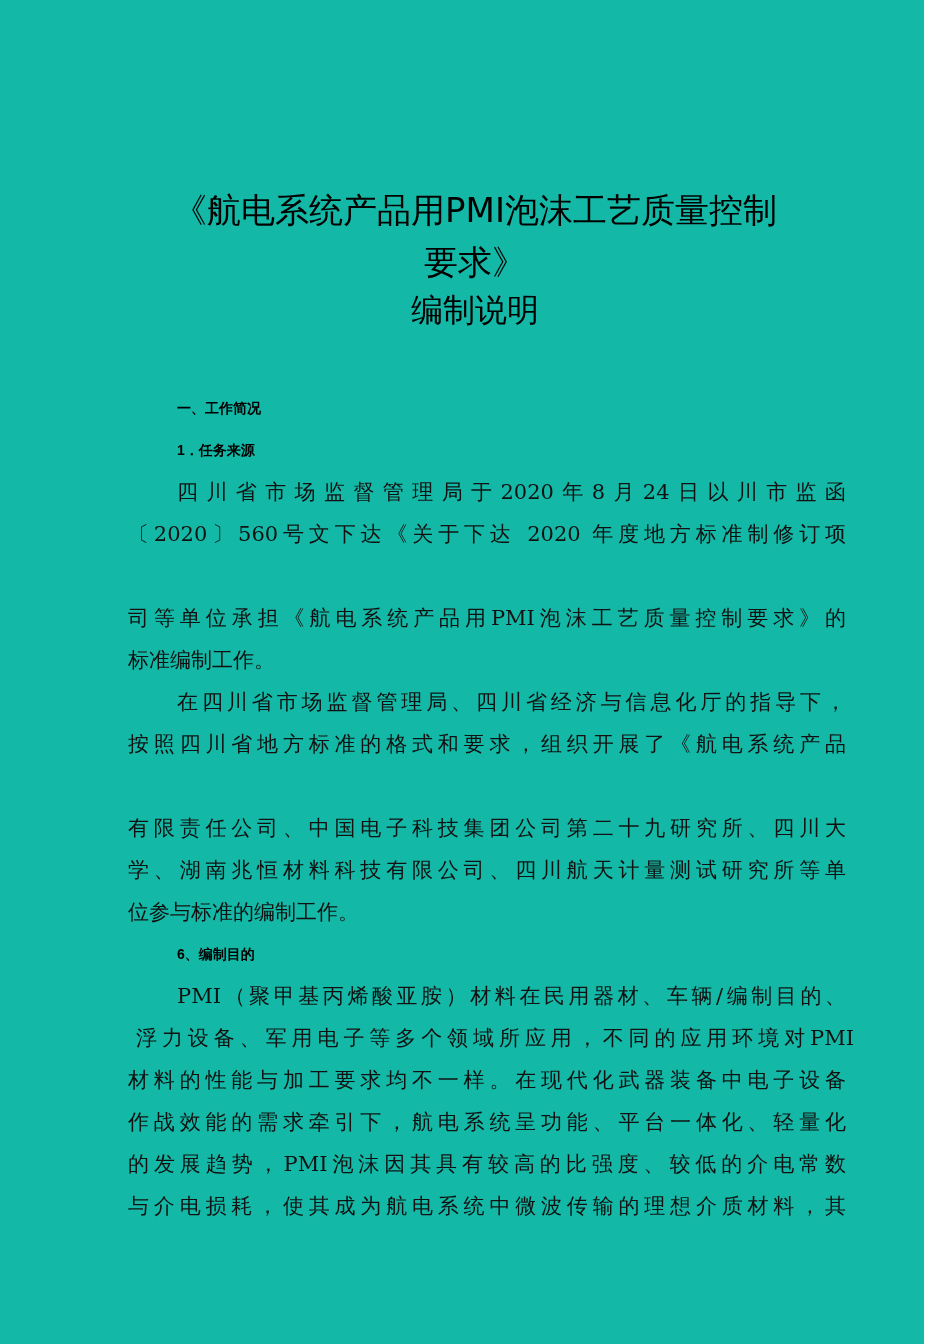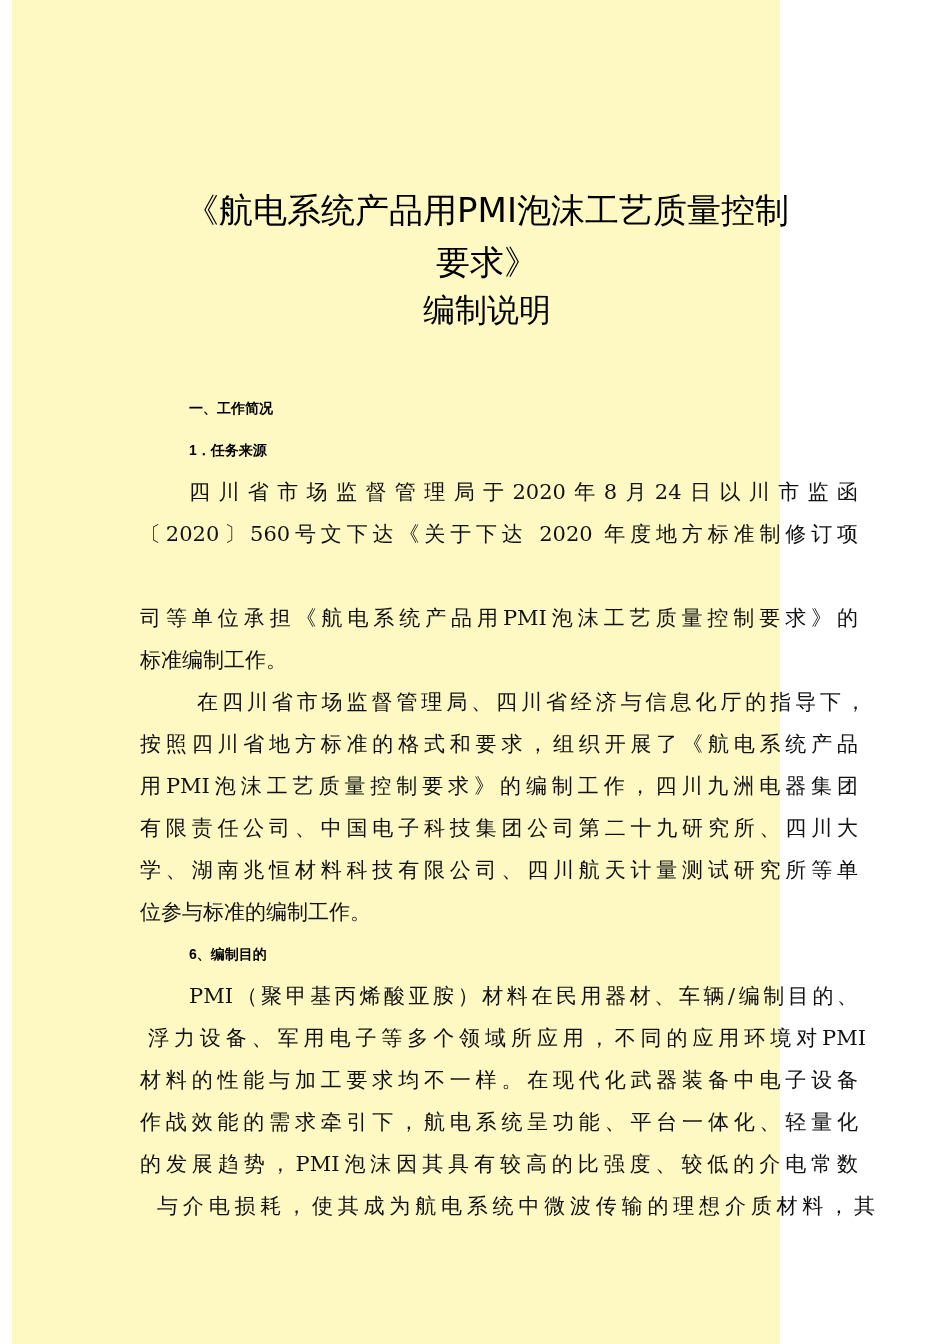--- a/index.html
+++ b/index.html
@@ -9,24 +9,24 @@
     }
     body {
       width: 950px;
       height: 1344px;
       position: relative;
       overflow: hidden;
       color: #000000;
     }
     .page {
       position: absolute;
-      left: 12px; top: 0;
-      width: 768px;
+      left: 0; top: 0;
+      width: 924px;
       height: 1344px;
-      background: #fef9c3;
+      background: #14b8a6;
     }
     .title {
       position: absolute;
       left: 0;
       width: 950px;
       text-align: center;
       font-family: "DejaVu Sans", sans-serif;
       font-size: 34px;
       line-height: 40px;
       color: #000;
@@ -77,29 +77,28 @@
   <div class="title t3">编制说明</div>
 
   <div class="heading" style="top:395px;">一、工作简况</div>
   <div class="heading" style="top:437px;">1．任务来源</div>
 
   <div class="line indent" style="top:479px;">四川省市场监督管理局于2020年8月24日以川市监函</div>
   <div class="line" style="top:521px;">〔2020〕560号文下达《关于下达 2020 年度地方标准制修订项</div>
   <div class="line" style="top:605px;">司等单位承担《航电系统产品用PMI泡沫工艺质量控制要求》的</div>
   <div class="line last" style="top:647px;">标准编制工作。</div>
 
-  <div class="line indent" style="top:689px;margin-left:8px;">在四川省市场监督管理局、四川省经济与信息化厅的指导下，</div>
+  <div class="line indent" style="top:689px;">在四川省市场监督管理局、四川省经济与信息化厅的指导下，</div>
   <div class="line" style="top:731px;">按照四川省地方标准的格式和要求，组织开展了《航电系统产品</div>
-  <div class="line" style="top:773px;">用PMI泡沫工艺质量控制要求》的编制工作，四川九洲电器集团</div>
   <div class="line" style="top:815px;">有限责任公司、中国电子科技集团公司第二十九研究所、四川大</div>
   <div class="line" style="top:857px;">学、湖南兆恒材料科技有限公司、四川航天计量测试研究所等单</div>
   <div class="line last" style="top:899px;">位参与标准的编制工作。</div>
 
   <div class="heading" style="top:941px;">6、编制目的</div>
 
   <div class="line indent" style="top:983px;">PMI（聚甲基丙烯酸亚胺）材料在民用器材、车辆/编制目的、</div>
   <div class="line" style="top:1025px;margin-left:8px;">浮力设备、军用电子等多个领域所应用，不同的应用环境对PMI</div>
   <div class="line" style="top:1067px;">材料的性能与加工要求均不一样。在现代化武器装备中电子设备</div>
   <div class="line" style="top:1109px;">作战效能的需求牵引下，航电系统呈功能、平台一体化、轻量化</div>
   <div class="line" style="top:1151px;">的发展趋势，PMI泡沫因其具有较高的比强度、较低的介电常数</div>
-  <div class="line" style="top:1193px;margin-left:17px;">与介电损耗，使其成为航电系统中微波传输的理想介质材料，其</div>
+  <div class="line" style="top:1193px;">与介电损耗，使其成为航电系统中微波传输的理想介质材料，其</div>
 
 </div>
 
 </body></html>

